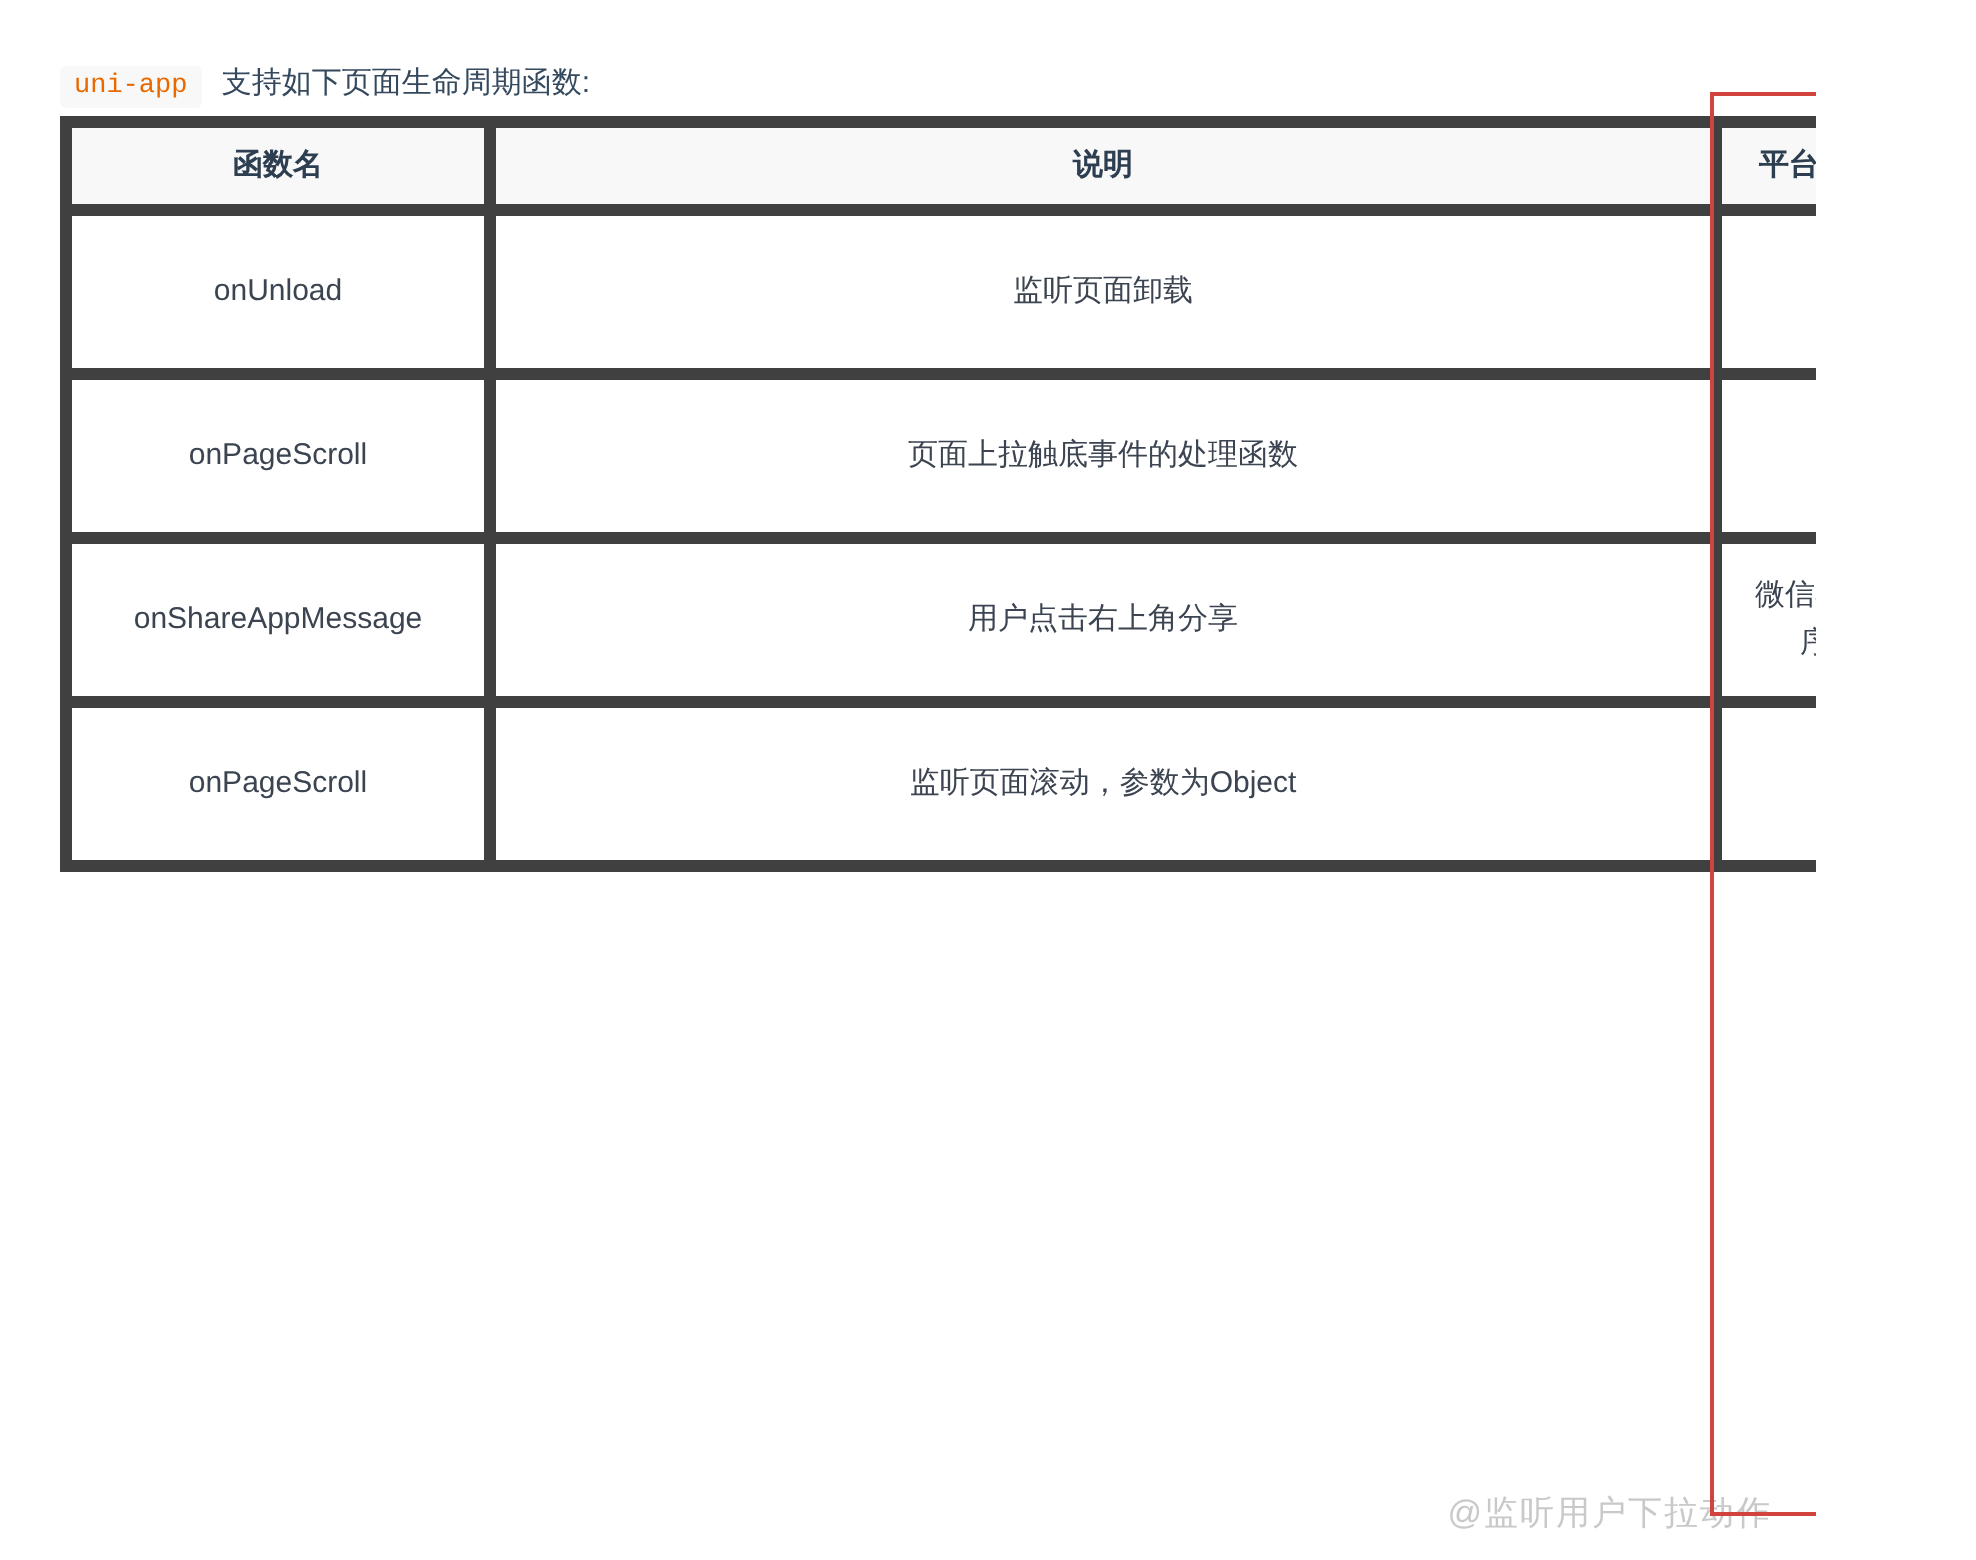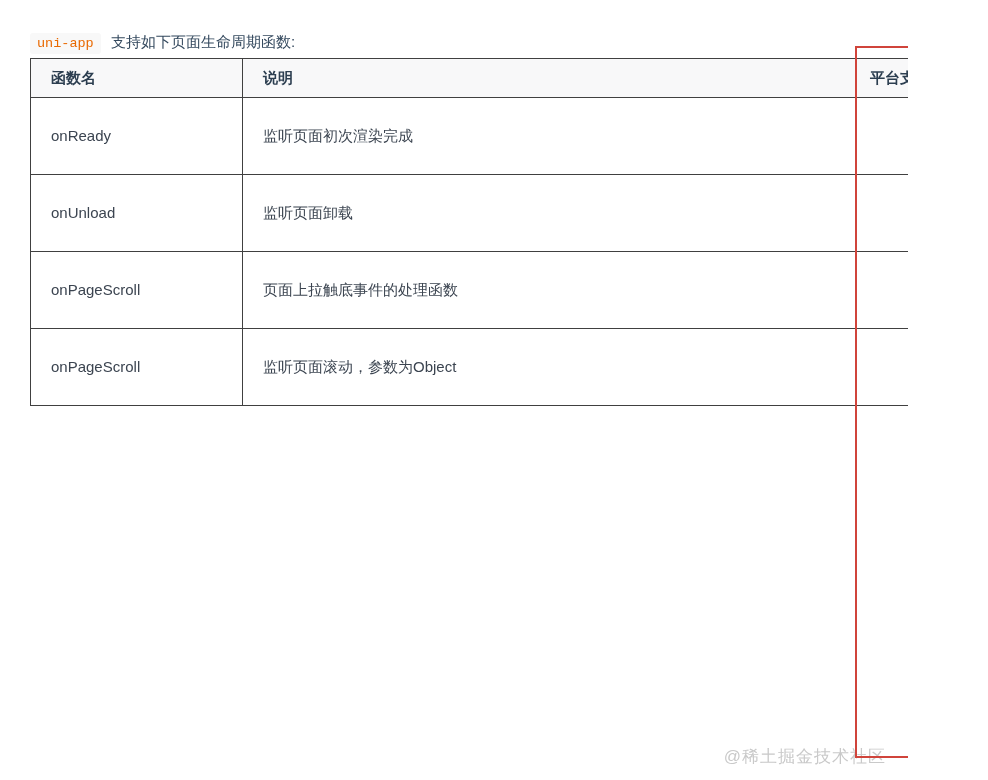--- a/index.html
+++ b/index.html
@@ -37,22 +37,22 @@
     position: absolute;
     left: 30px;
     top: 58px;
     width: 928px;
     border-collapse: collapse;
     table-layout: fixed;
     font-size: 15px;
     color: #3b4450;
   }
   .doc-table th, .doc-table td {
-    border: 1px solid #404040;
-    text-align: left;
+    border: 6px solid #404040;
+    text-align: center;
     vertical-align: middle;
     font-weight: normal;
     line-height: 24px;
     word-break: break-word;
   }
   .doc-table th {
     background: #f8f8f9;
     height: 34px;
     padding: 2px 20px;
     font-weight: bold;
@@ -116,39 +116,39 @@
     </colgroup>
     <thead>
       <tr>
         <th>函数名</th>
         <th>说明</th>
         <th class="platform-head">平台支持</th>
       </tr>
     </thead>
     <tbody>
         <tr>
-      <td>onReady</td>
-      <td><span>监听页面初次渲染完成</span></td>
-      <td class="platform-cell"></td>
-    </tr>
-        <tr>
       <td>onUnload</td>
       <td><span>监听页面卸载</span></td>
       <td class="platform-cell"></td>
     </tr>
         <tr>
       <td>onPageScroll</td>
       <td><span>页面上拉触底事件的处理函数</span></td>
       <td class="platform-cell"></td>
+    </tr>
+        <tr>
+      <td>onShareAppMessage</td>
+      <td><span>用户点击右上角分享</span></td>
+      <td class="platform-cell">微信小程序</td>
     </tr>
         <tr>
       <td>onPageScroll</td>
       <td><span>监听页面滚动，参数为Object</span></td>
       <td class="platform-cell"></td>
     </tr>
       </tbody>
   </table>
 
   <div class="annotation-rect"></div>
 
-  <div class="watermark">@稀土掘金技术社区</div>
+  <div class="watermark">@监听用户下拉动作</div>
 
 </div>
 
 </body></html>

